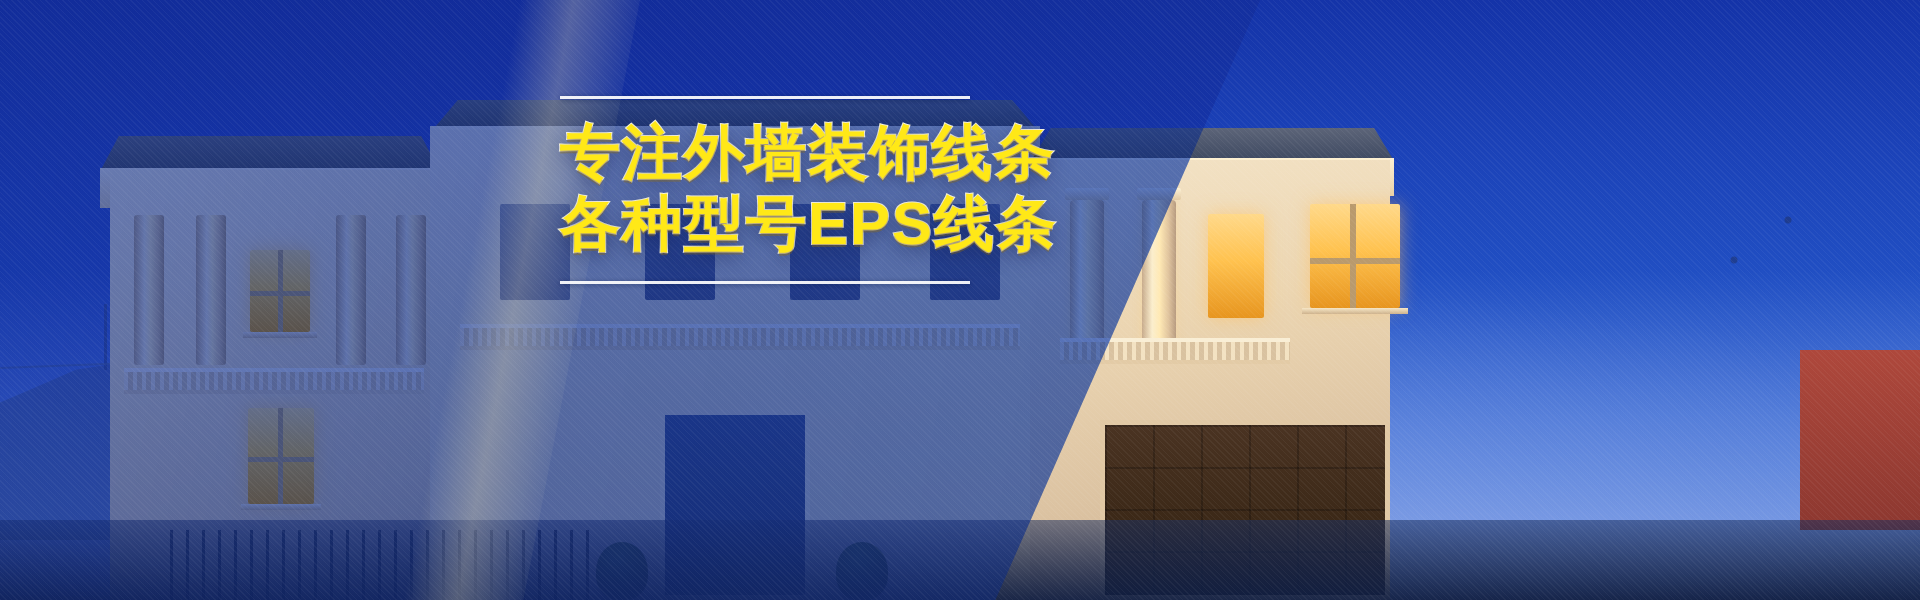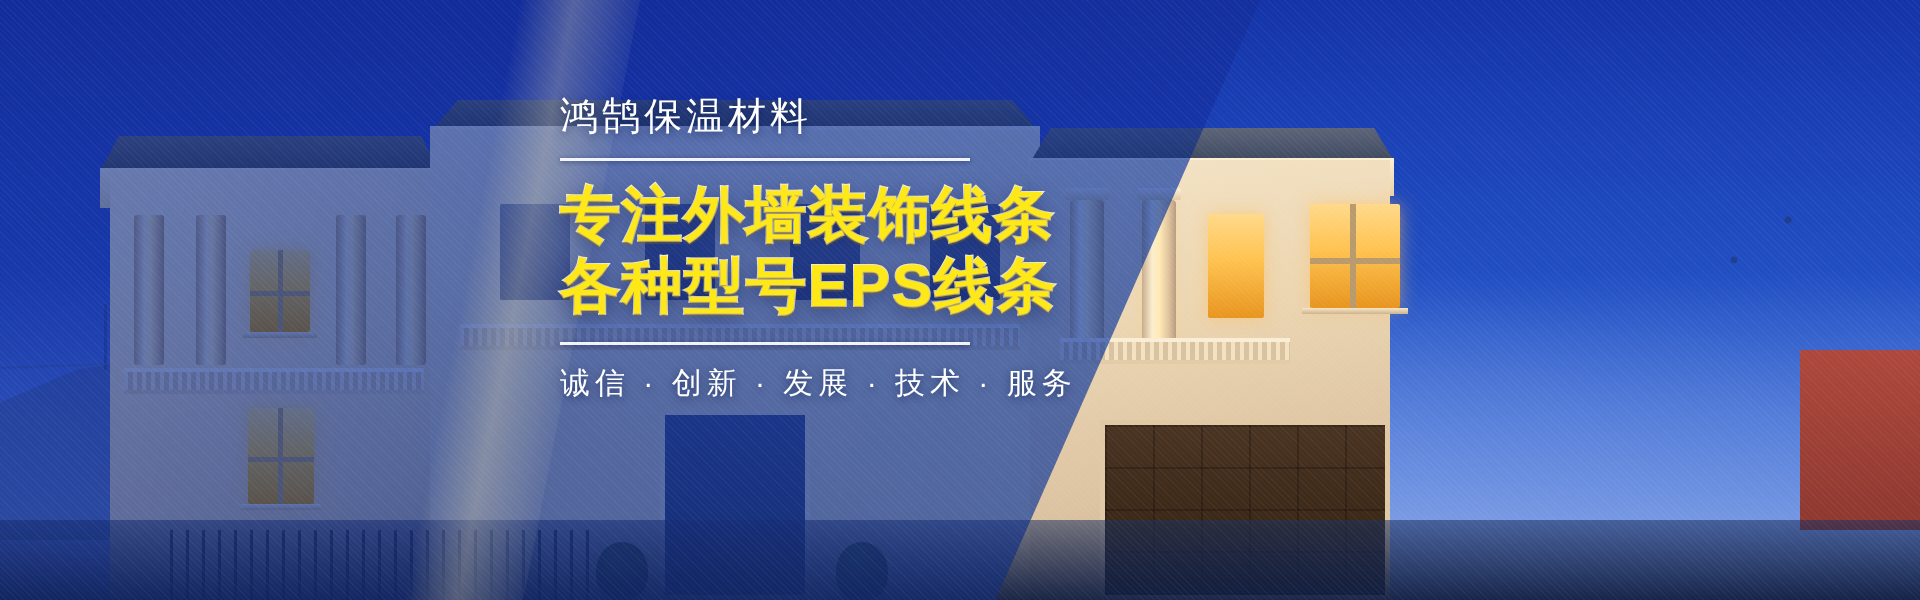--- a/index.html
+++ b/index.html
@@ -292,23 +292,21 @@
     <div class="tree"></div>
     <div class="fence" style="left:170px;width:420px;"></div>
     <div class="ground"></div>
   </div>
 
   <div class="overlay-panel"></div>
   <div class="overlay-panel2"></div>
   <div class="light-shaft"></div>
 
   <div class="content">
-    <div class="brand">鸿鹄保温材料</div>
     <div class="rule"></div>
     <div class="headline">专注外墙装饰线条</div>
     <div class="headline">各种型号EPS线条</div>
     <div class="rule bottom"></div>
-    <div class="tagline">诚信 · 创新 · 发展 · 技术 · 服务</div>
   </div>
 
   <div class="hatch"></div>
   <div class="vign"></div>
 </div>
 
 </body></html>

